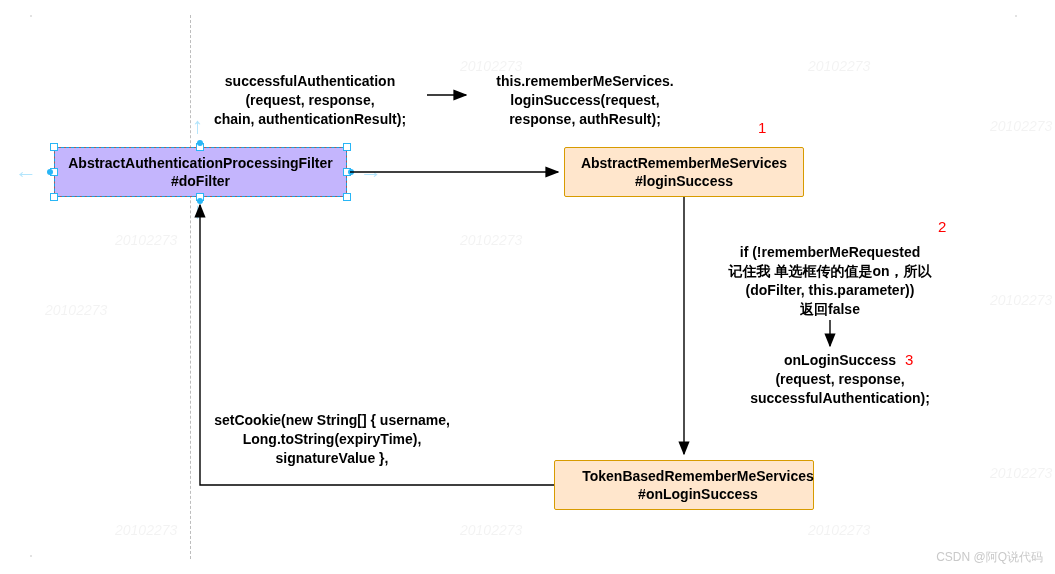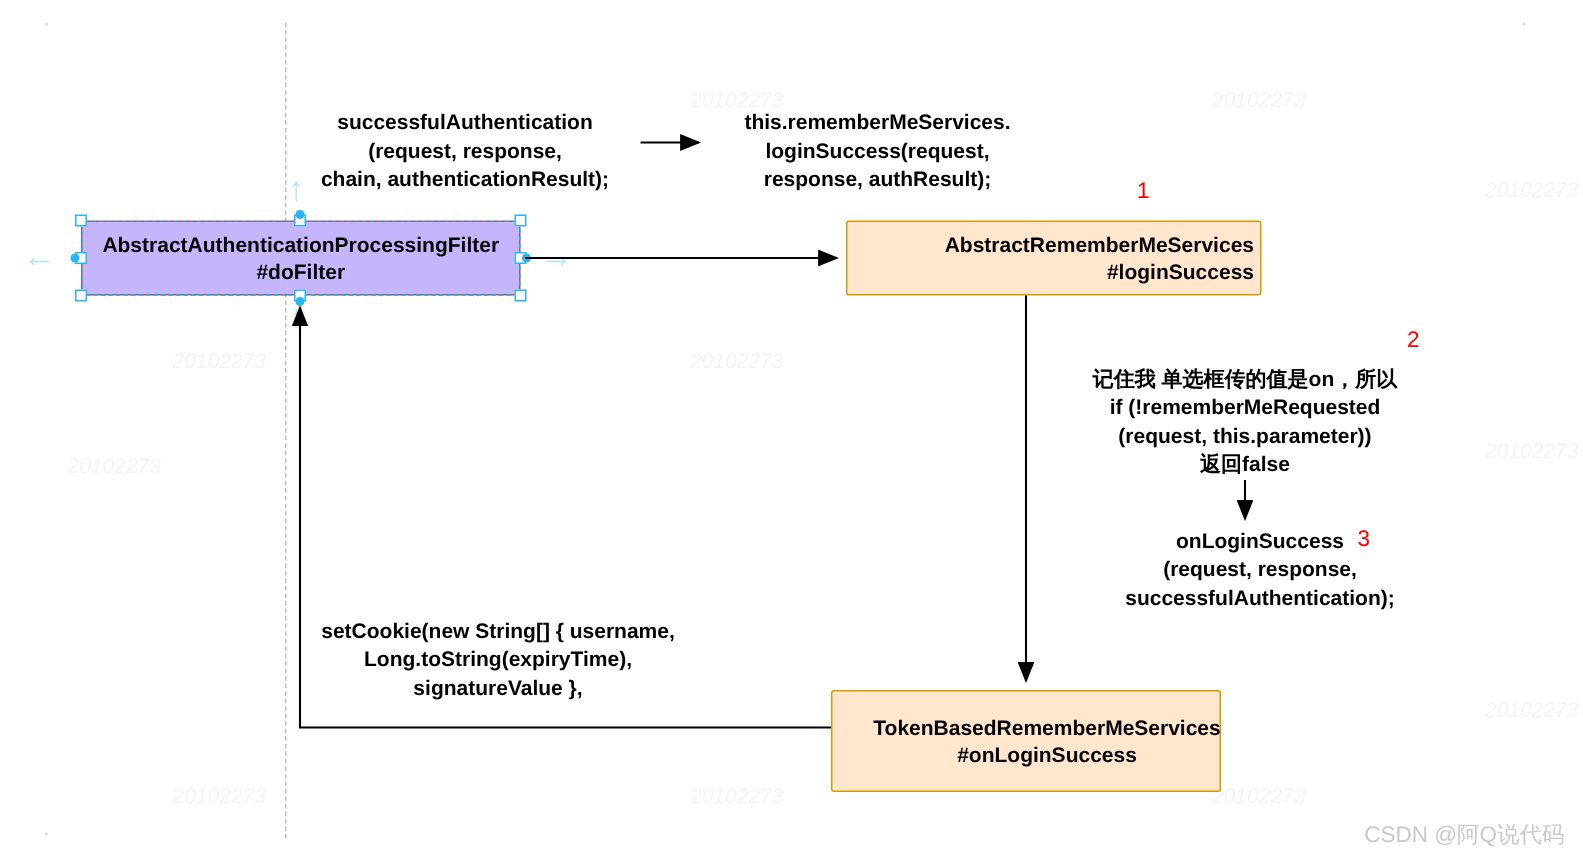--- a/index.html
+++ b/index.html
@@ -97,21 +97,21 @@
     font-size: 14px;
     font-style: italic;
     transform: rotate(0deg);
     pointer-events: none;
   }
   .credit {
     position: absolute;
     right: 12px;
     bottom: 8px;
     color: #c9c9c9;
-    font-size: 15px;
+    font-size: 12px;
   }
   svg.arrows {
     position: absolute;
     left: 0; top: 0;
     width: 1055px;
     height: 574px;
     pointer-events: none;
   }
 </style>
 </head>
@@ -155,46 +155,46 @@
   <div class="sel-handle-mid" style="left:197px; top:140px;"></div>
   <div class="sel-handle-mid" style="left:197px; top:198px;"></div>
   <div class="sel-handle-mid" style="left:47px; top:169px;"></div>
   <div class="sel-handle-mid" style="left:348px; top:169px;"></div>
 
   <div class="sel-arrow" style="left:15px; top:160px;">←</div>
   <div class="sel-arrow" style="left:360px; top:160px;">→</div>
   <div class="sel-arrow" style="left:192px; top:115px;">↑</div>
   <div class="sel-arrow" style="left:192px; top:200px;">↓</div>
 
-  <div class="box box-orange" style="left:564px; top:147px; width:277px; height:50px;align-items:flex-end;">
+  <div class="box box-orange" style="left:564px; top:147px; width:240px; height:50px;">
     <div>AbstractRememberMeServices</div>
     <div>#loginSuccess</div>
   </div>
 
-  <div class="box box-orange" style="left:554px; top:460px; width:260px; height:68px;padding-left:32px;">
+  <div class="box box-orange" style="left:554px; top:460px; width:260px; height:50px;padding-left:32px;">
     <div>TokenBasedRememberMeServices</div>
     <div>#onLoginSuccess</div>
   </div>
 
   <div class="label" style="left:200px; top:72px; width:220px;">
     <div>successfulAuthentication</div>
     <div>(request, response,</div>
     <div>chain, authenticationResult);</div>
   </div>
 
   <div class="label" style="left:480px; top:72px; width:210px;">
     <div>this.rememberMeServices.</div>
     <div>loginSuccess(request,</div>
     <div>response, authResult);</div>
   </div>
 
   <div class="label" style="left:700px; top:243px; width:260px;">
+    <div>if (!rememberMeRequested</div>
     <div>记住我 单选框传的值是on，所以</div>
-    <div>if (!rememberMeRequested</div>
-    <div>(request, this.parameter))</div>
+    <div>(doFilter, this.parameter))</div>
     <div>返回false</div>
   </div>
 
   <div class="label" style="left:735px; top:351px; width:210px;">
     <div>onLoginSuccess</div>
     <div>(request, response,</div>
     <div>successfulAuthentication);</div>
   </div>
 
   <div class="label" style="left:192px; top:411px; width:280px;">

